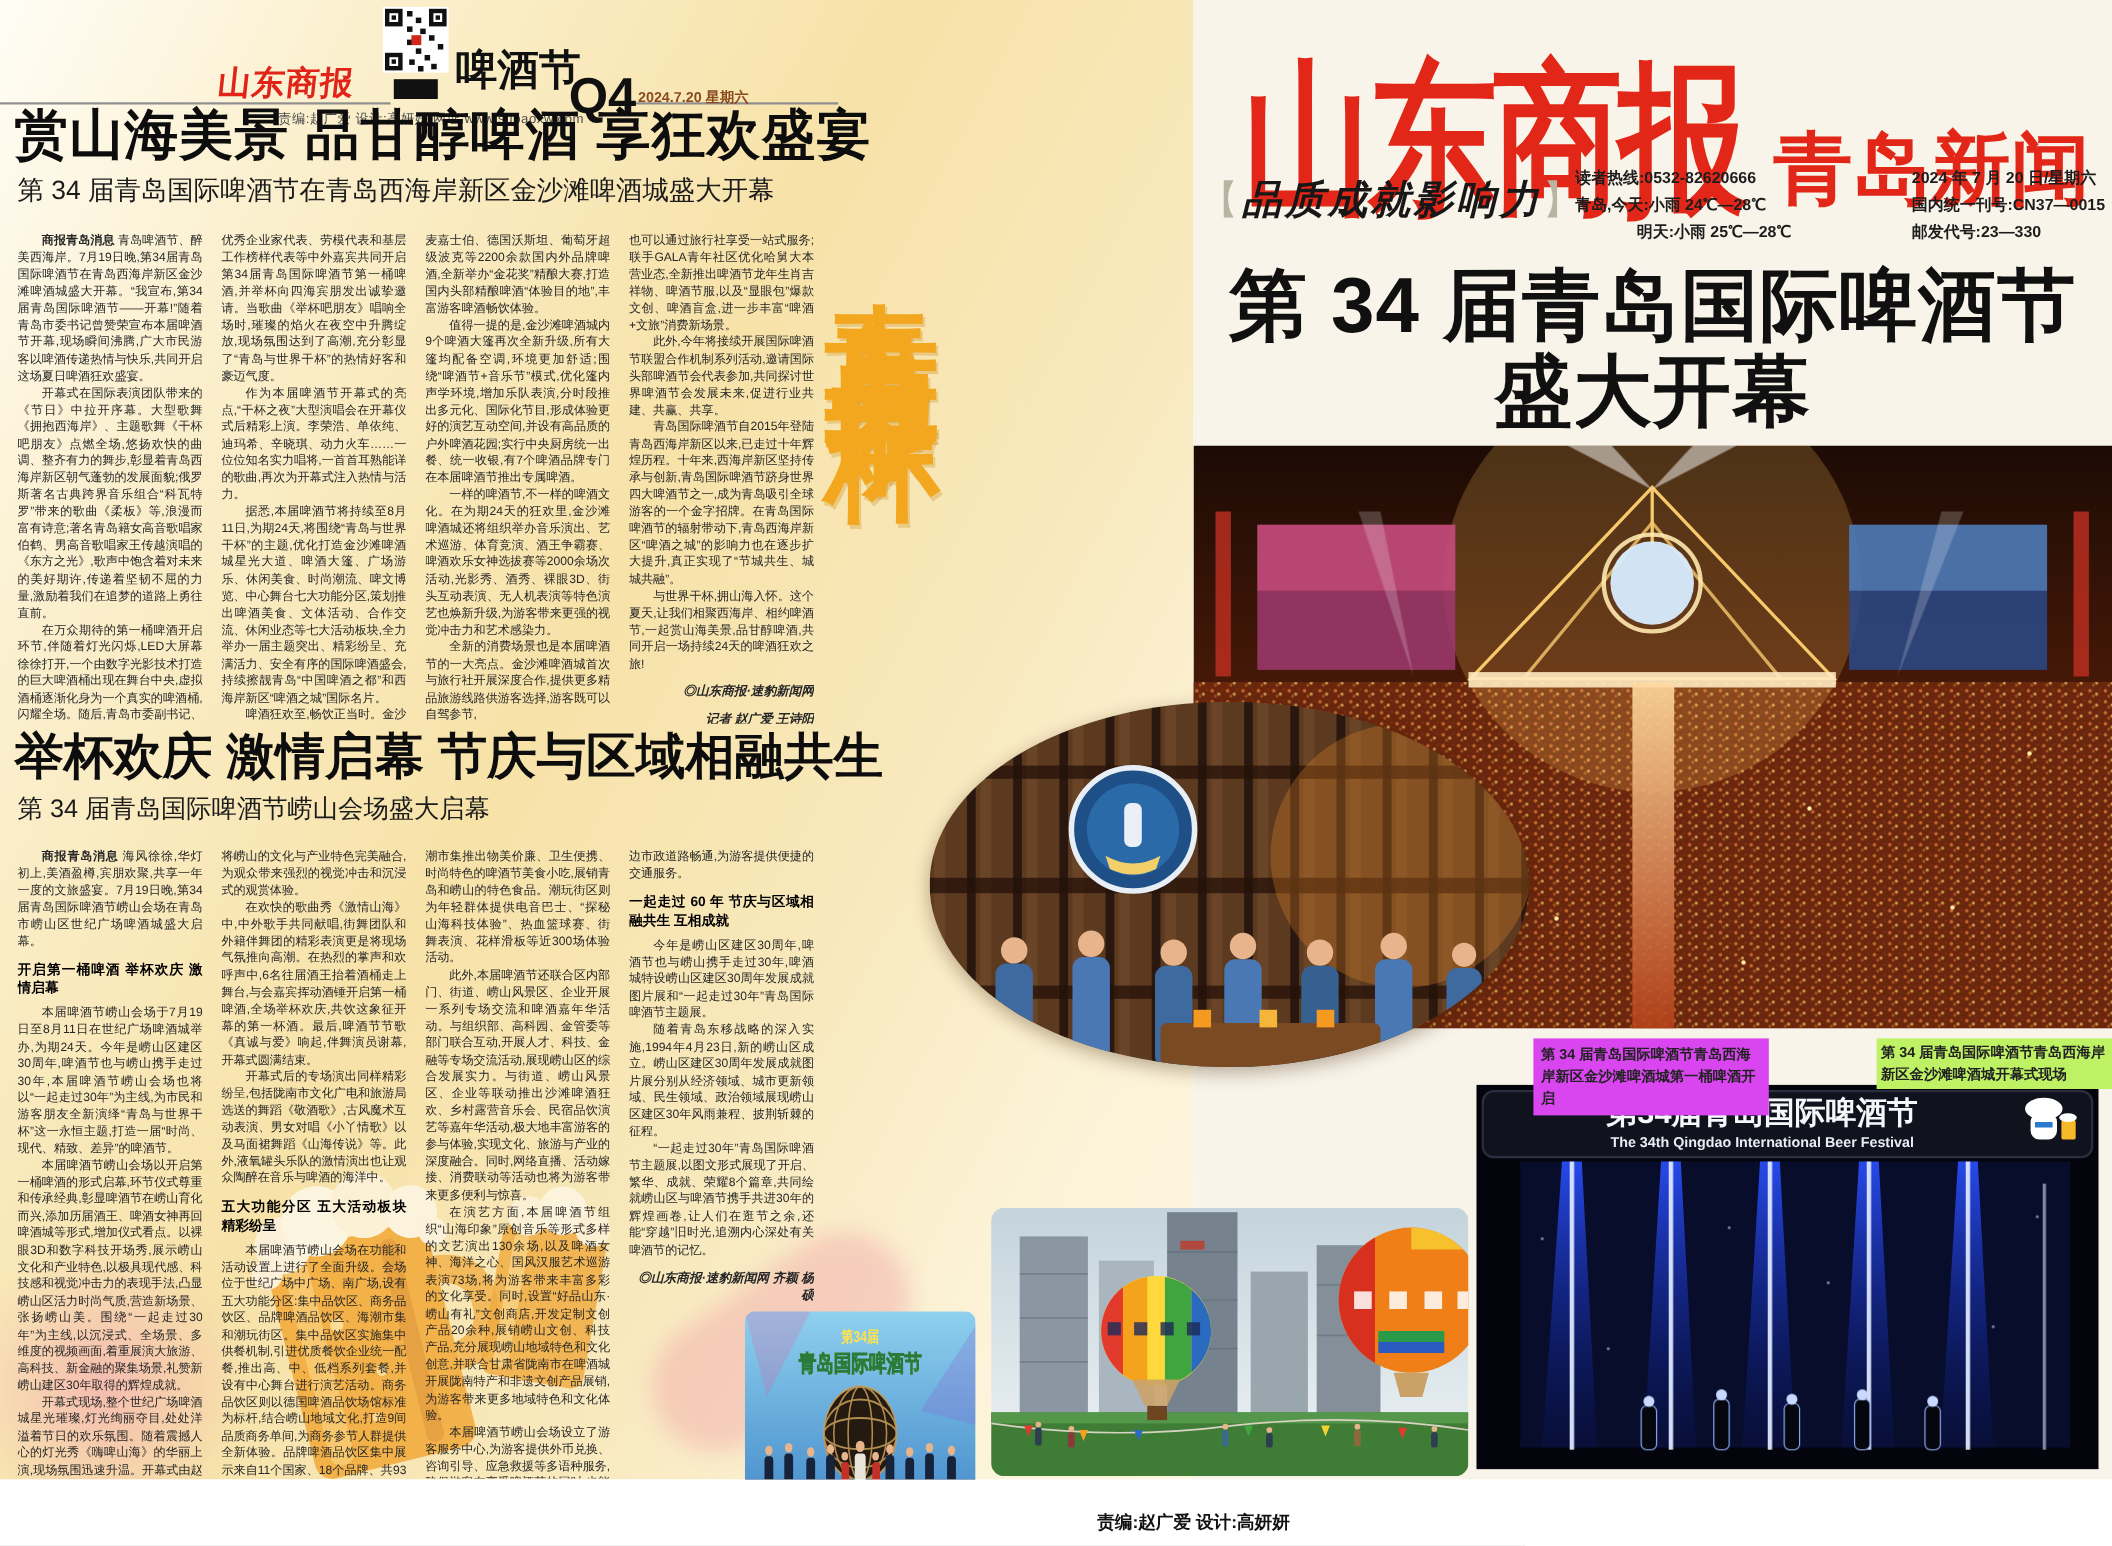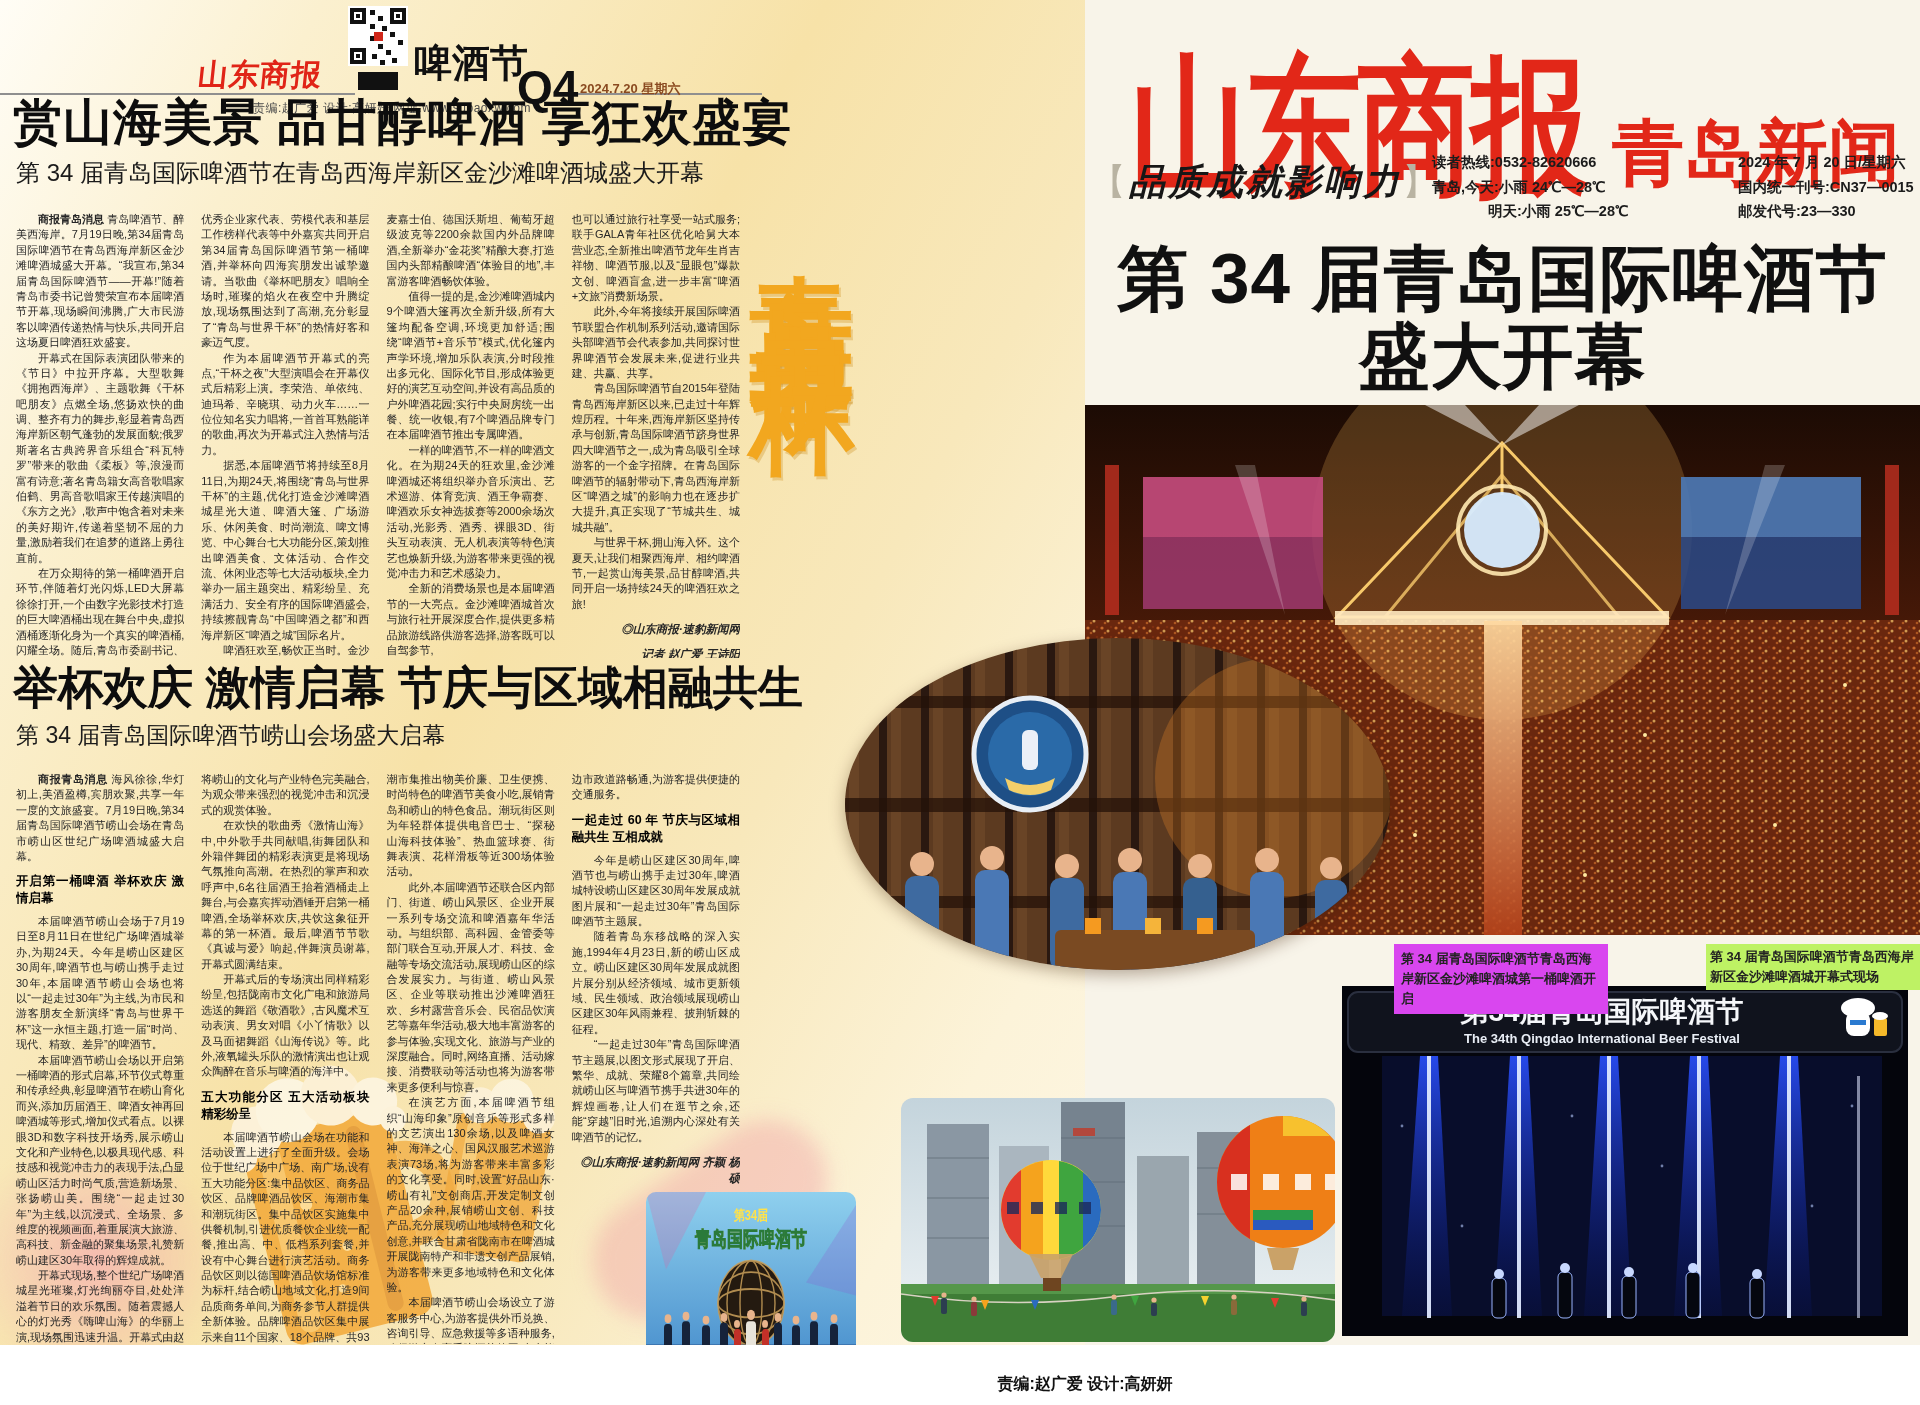--- a/index.html
+++ b/index.html
@@ -57,21 +57,21 @@
   #rp-infoA{left:1432px;}
   #rp-infoB{left:1738px;}
   #rp-infoA .indent{padding-left:56px;}
   #rp-headline{left:1085px;top:240px;width:835px;text-align:center;font-size:71px;font-weight:900;
     color:#101010;line-height:1.1;letter-spacing:1px;}
 
   .photo{overflow:hidden;z-index:3;}
   #photo-main{left:1085px;top:405px;width:835px;height:530px;}
   #photo-barrel{left:845px;top:638px;width:545px;height:332px;border-radius:50%;
     box-shadow:0 5px 16px rgba(60,30,0,.35);z-index:4;}
-  #photo-sphere{left:646px;top:1192px;width:210px;height:194px;border-radius:10px;}
+  #photo-sphere{left:677px;top:1192px;width:210px;height:194px;border-radius:10px;}
   #photo-balloon{left:901px;top:1098px;width:434px;height:244px;border-radius:12px;}
   #photo-laser{left:1342px;top:986px;width:566px;height:350px;}
 
   .caption{font-size:13px;font-weight:700;line-height:1.55;color:#222;z-index:5;}
   #cap-first-barrel{left:1394px;top:944px;width:200px;background:#d946ef;padding:5px 7px;}
   #cap-opening{left:1706px;top:944px;width:206px;background:#bef264;padding:3px 4px;}
   .caption-center{font-size:12.5px;font-weight:700;color:#222;text-align:center;z-index:5;}
   #cap-sphere{left:655px;top:1350px;width:250px;}
   #cap-balloon{left:938px;top:1350px;width:360px;}
   #cap-laser{left:1440px;top:1350px;width:370px;}

